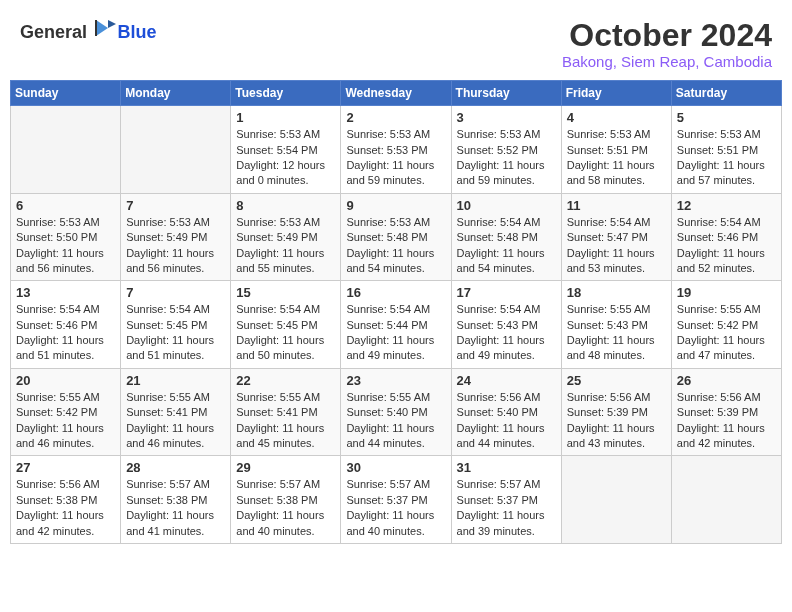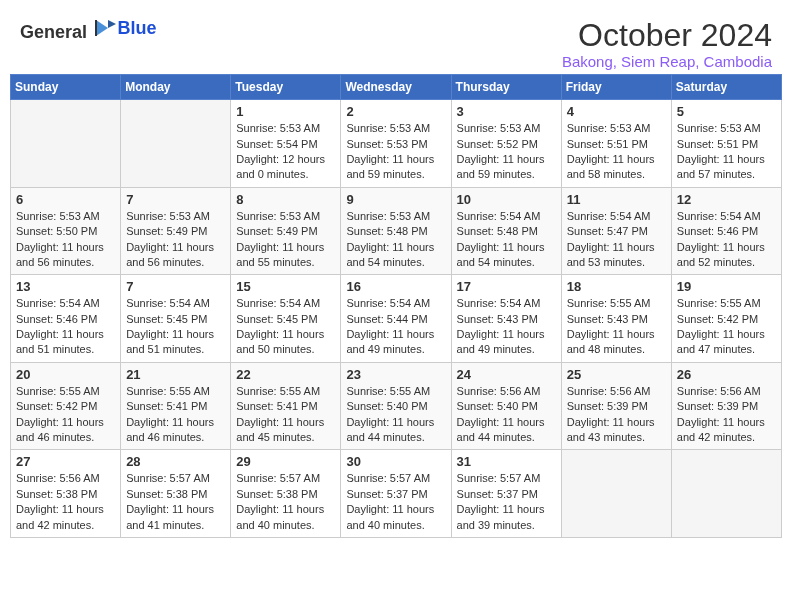--- a/index.html
+++ b/index.html
@@ -11,21 +11,21 @@
       padding: 10px;
     }
     .header {
       display: flex;
       align-items: flex-start;
       justify-content: space-between;
       padding: 8px 10px 4px 10px;
     }
     .logo {
       display: flex;
-      align-items: flex-start;
+      align-items: flex-end;
     }
     .logo-text-general {
       font-size: 18px;
       font-weight: bold;
       color: #333;
     }
     .logo-text-blue {
       font-size: 18px;
       font-weight: bold;
       color: #1d4ed8;
@@ -33,31 +33,32 @@
     .logo-icon {
       width: 24px;
       height: 20px;
       margin-left: 2px;
     }
     .title-section {
       text-align: right;
     }
     .month-title {
       font-size: 32px;
-      font-weight: normal;
+      font-weight: bold;
       color: #333;
       line-height: 1.1;
     }
     .location-title {
       font-size: 15px;
       color: #8b5cf6;
     }
     .calendar {
       width: 100%;
       border-collapse: collapse;
+      margin-top: 6px;
     }
     .calendar th {
       background-color: #3a6bbf;
       color: #fff;
       font-size: 12px;
       font-weight: bold;
       padding: 5px 4px;
       border: 1px solid #5580cc;
       text-align: left;
     }

